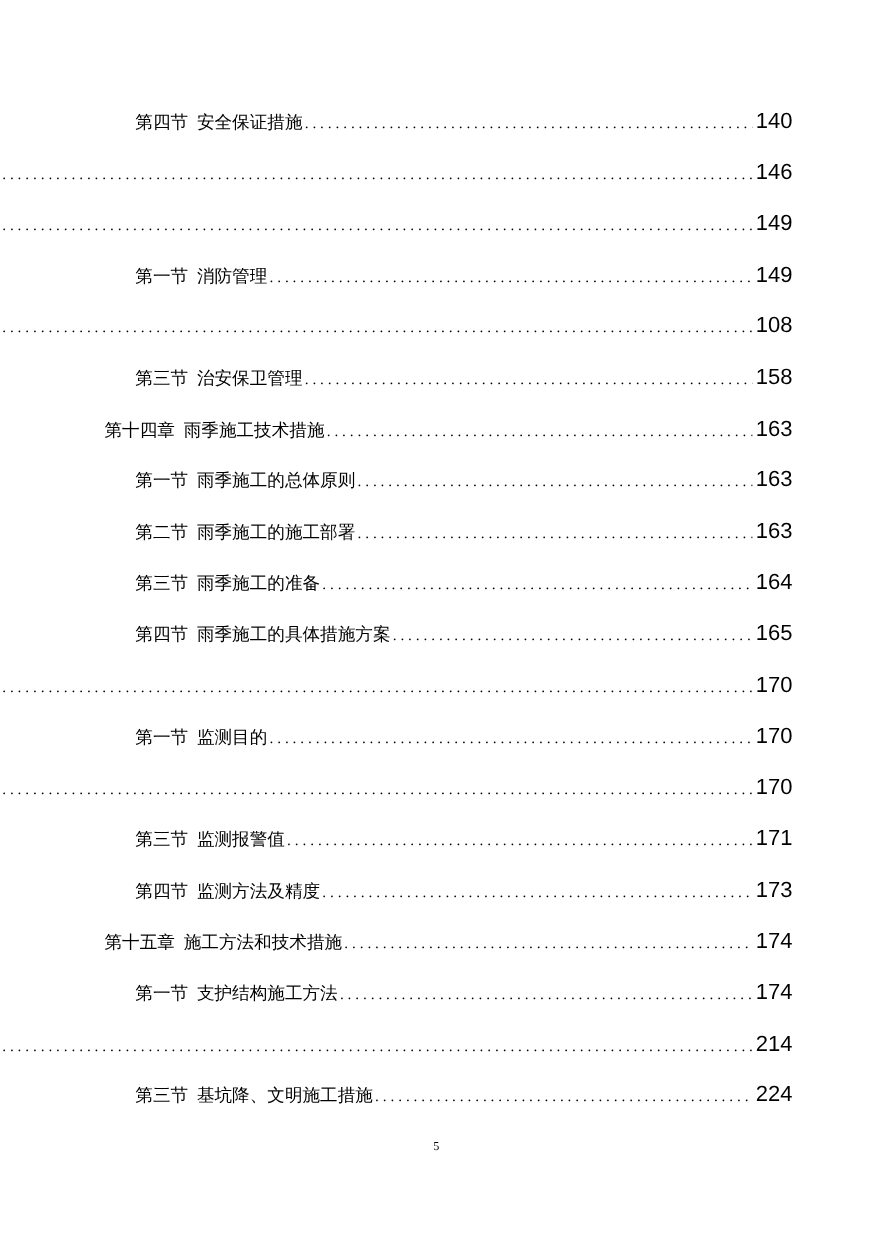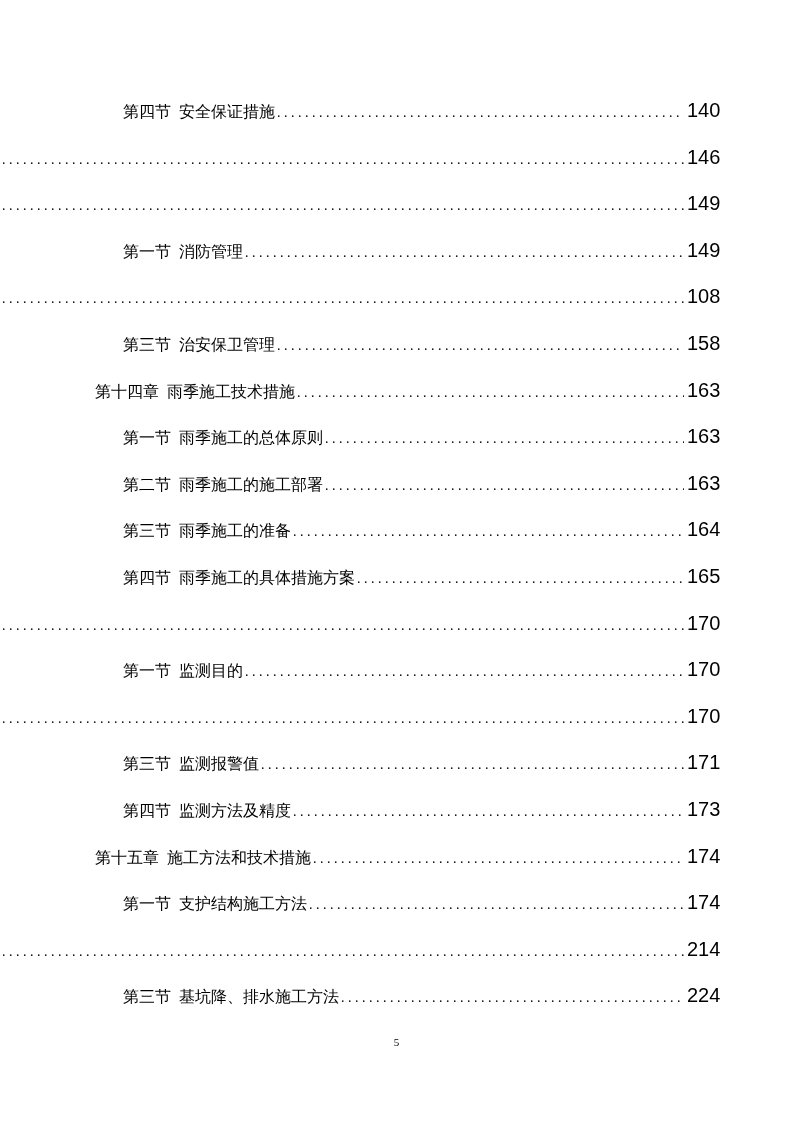--- a/index.html
+++ b/index.html
@@ -158,19 +158,19 @@
   <div class="toc-row section" style="top:890px">
     <span class="entry-text"><span class="entry-num">第一节</span><span>支护结构施工方法</span></span>
     <span class="leader"></span>
     <span class="page-ref">174</span>
   </div>
   <div class="toc-row section" style="top:937px">
     <span class="leader"></span>
     <span class="page-ref">214</span>
   </div>
   <div class="toc-row section" style="top:983px">
-    <span class="entry-text"><span class="entry-num">第三节</span><span>基坑降、排水施工方法</span></span>
+    <span class="entry-text"><span class="entry-num">第三节</span><span>基坑降、文明施工措施</span></span>
     <span class="leader"></span>
     <span class="page-ref">224</span>
   </div>
 </div>
 
 <div class="footer-page">5</div>
 
 </body></html>

